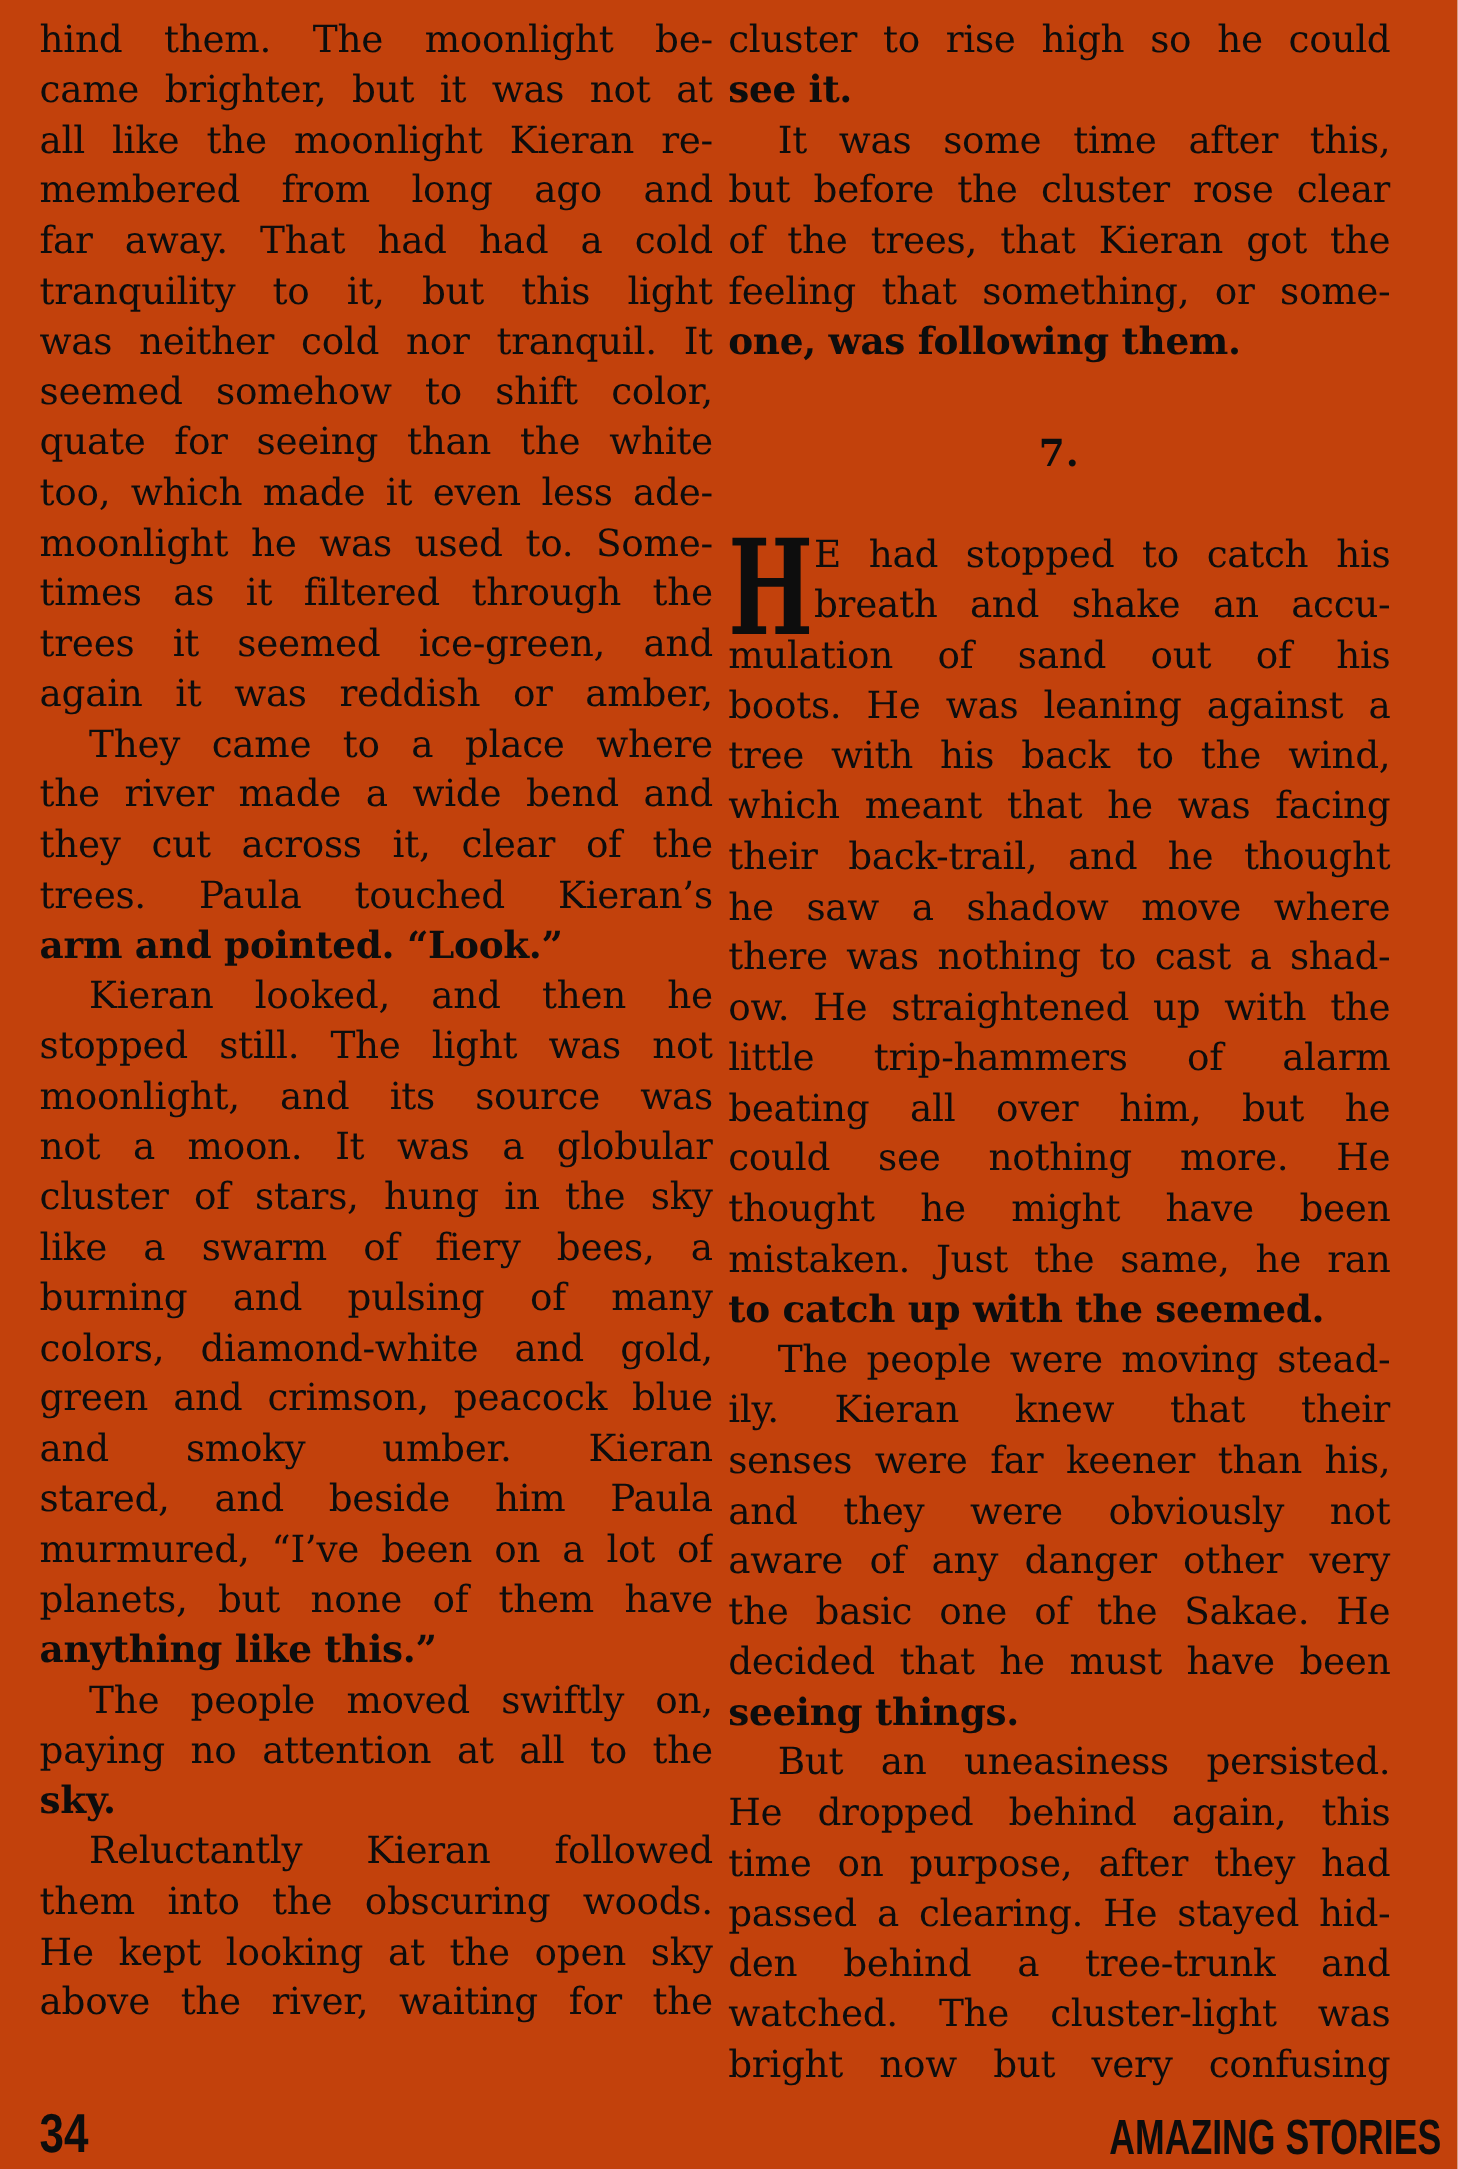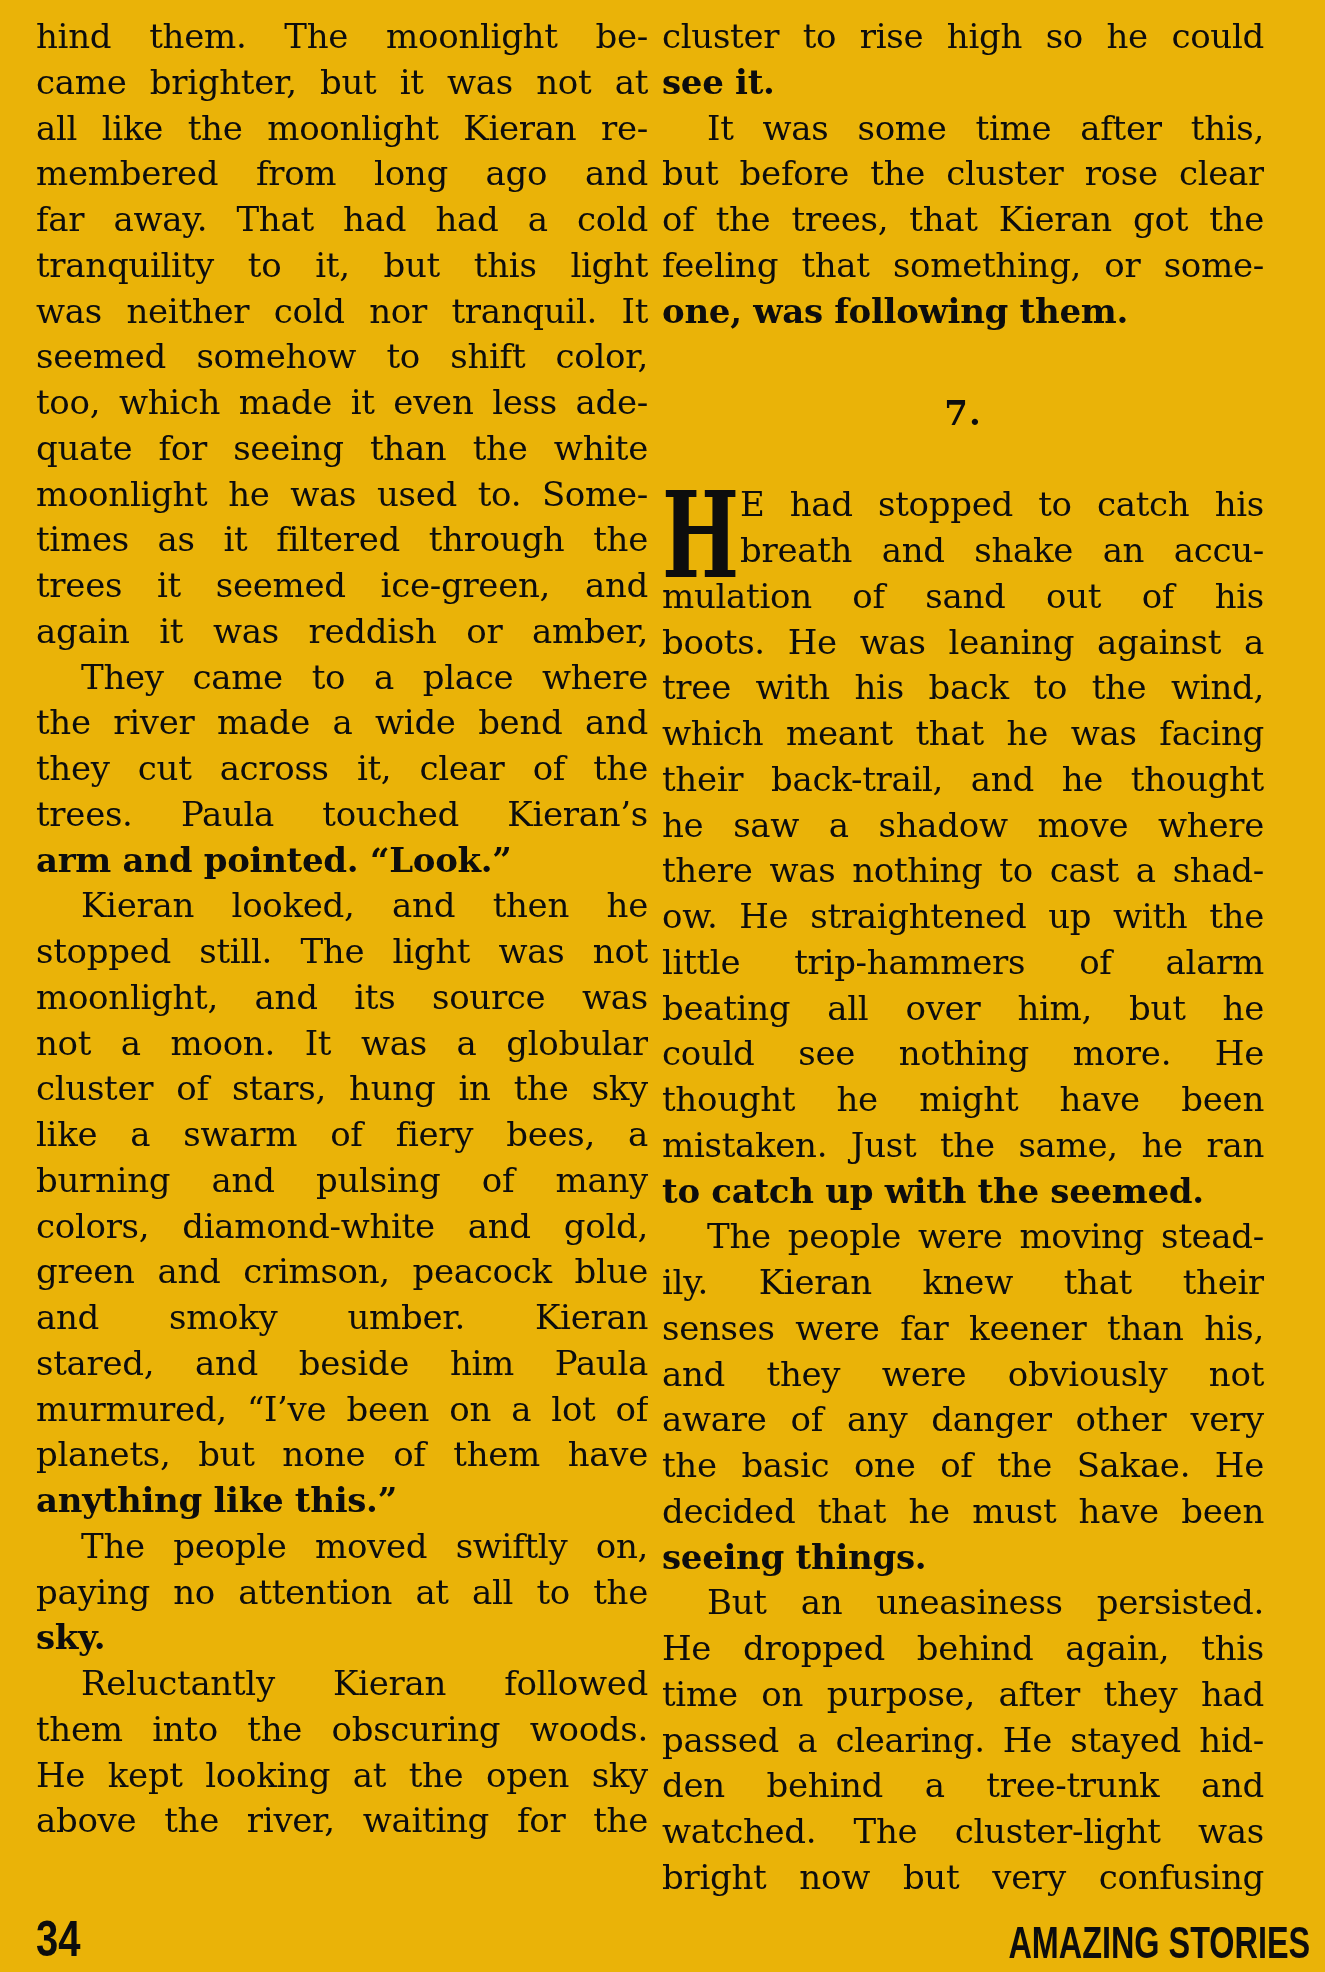--- a/index.html
+++ b/index.html
@@ -69,34 +69,34 @@
     font-size:45px;
     line-height:1;
     white-space:nowrap;
     transform:scaleX(.72);
     transform-origin:right top;
   }
 </style>
 </head>
 <body>
 
-<div class="page" style="background: #eab308; color: rgb(13, 13, 13);">
+<div class="page" style="background: #c2410c; color: rgb(13, 13, 13);">
 
   <div class="col col-left" id="left-col">
       <div class="para">
         <div class="line">hind them. The moonlight be-</div>
         <div class="line">came brighter, but it was not at</div>
         <div class="line">all like the moonlight Kieran re-</div>
         <div class="line">membered from long ago and</div>
         <div class="line">far away. That had had a cold</div>
         <div class="line">tranquility to it, but this light</div>
         <div class="line">was neither cold nor tranquil. It</div>
         <div class="line">seemed somehow to shift color,</div>
+        <div class="line">quate for seeing than the white</div>
         <div class="line">too, which made it even less ade-</div>
-        <div class="line">quate for seeing than the white</div>
         <div class="line">moonlight he was used to. Some-</div>
         <div class="line">times as it filtered through the</div>
         <div class="line">trees it seemed ice-green, and</div>
         <div class="line">again it was reddish or amber,</div>
       </div>
       <div class="para">
         <div class="line indent">They came to a place where</div>
         <div class="line">the river made a wide bend and</div>
         <div class="line">they cut across it, clear of the</div>
         <div class="line">trees. Paula touched Kieran’s</div>

